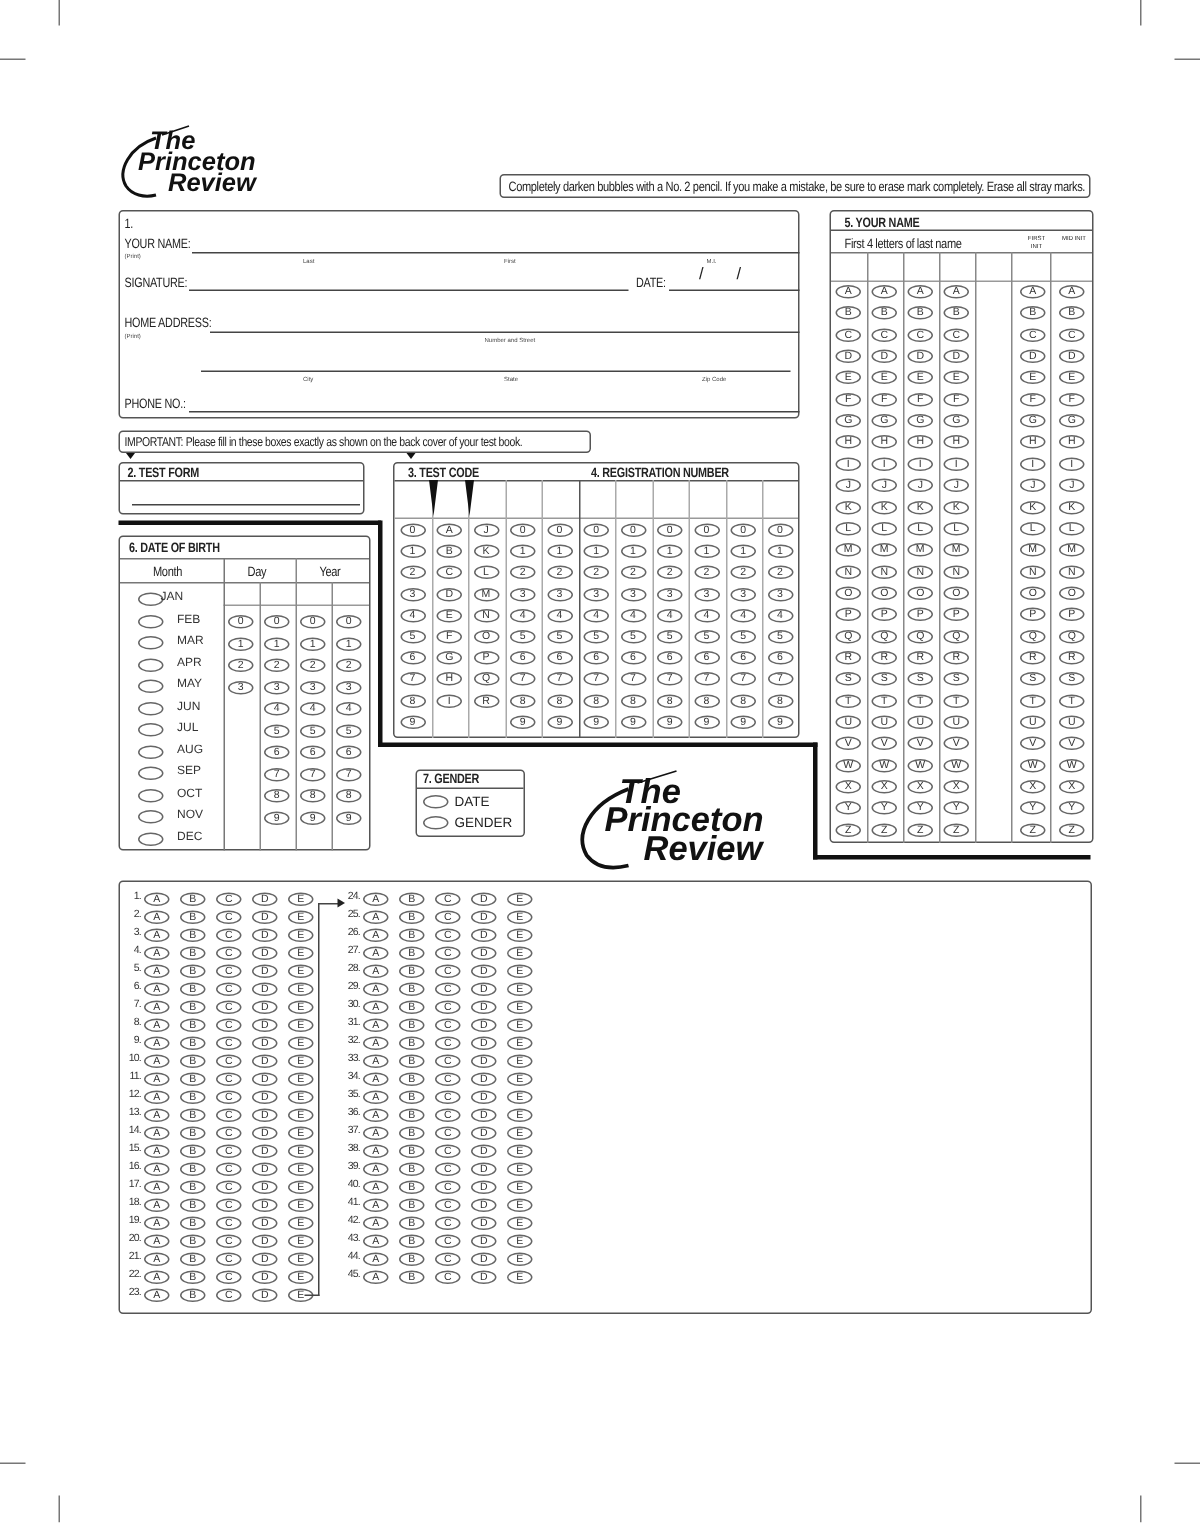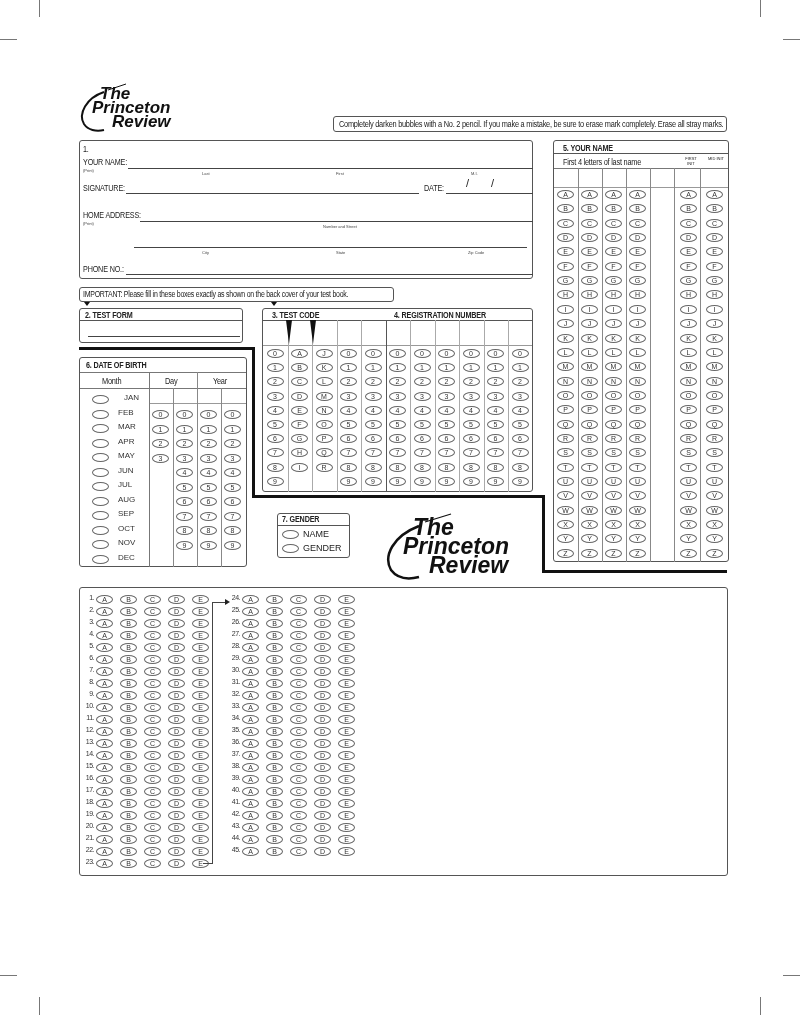--- a/index.html
+++ b/index.html
@@ -231,21 +231,21 @@
   <div class="cond abs" style="left:85px;top:18px;">Day</div>
   <div class="cond abs" style="left:133px;top:18px;">Year</div>
   <div class="hline" style="left:0;top:30px;width:166px;background:#777;"></div>
   <div class="hline" style="left:69px;top:45px;width:97px;background:#999;"></div>
   <div id="dob-grid" class="abs" style="left:0;top:14px;width:166px;height:195px;">
       <div class="vline" style="left:93px;top:16px;height:179px;background:#888;"></div>
       <div class="vline" style="left:117px;top:0px;height:195px;background:#888;"></div>
       <div class="vline" style="left:141px;top:16px;height:179px;background:#888;"></div>
       <div class="vline" style="left:69px;top:0;height:195px;background:#777;"></div>
       <div class="bub empty" style="left:12px;top:23px;"></div>
-      <div class="monthlbl" style="left:44px;top:21px;">JAN</div>
+      <div class="monthlbl" style="left:27px;top:21px;">JAN</div>
       <div class="bub empty" style="left:12px;top:37.5px;"></div>
       <div class="monthlbl" style="left:38px;top:35.5px;">FEB</div>
       <div class="bub empty" style="left:12px;top:52px;"></div>
       <div class="monthlbl" style="left:38px;top:50px;">MAR</div>
       <div class="bub empty" style="left:12px;top:66.5px;"></div>
       <div class="monthlbl" style="left:38px;top:64.5px;">APR</div>
       <div class="bub empty" style="left:12px;top:81px;"></div>
       <div class="monthlbl" style="left:38px;top:79px;">MAY</div>
       <div class="bub empty" style="left:12px;top:95.5px;"></div>
       <div class="monthlbl" style="left:38px;top:93.5px;">JUN</div>
@@ -295,21 +295,21 @@
       <div class="bub" style="left:144px;top:139.5px;">7</div>
       <div class="bub" style="left:144px;top:154px;">8</div>
       <div class="bub" style="left:144px;top:168.5px;">9</div>
     </div>
 </div>
 
 <div class="box" style="left:277px;top:513px;width:73px;height:45px;">
   <div class="hdr abs" style="left:4px;top:0px;">7.  GENDER</div>
   <div class="hline" style="left:0;top:11px;width:71px;background:#555;"></div>
   <div class="bub empty" style="left:4px;top:16px;"></div>
-  <div class="abs" style="left:25px;top:15px;font-size:9px;">NAME</div>
+  <div class="abs" style="left:25px;top:15px;font-size:9px;">DATE</div>
   <div class="bub empty" style="left:4px;top:30px;"></div>
   <div class="abs" style="left:25px;top:29px;font-size:9px;">GENDER</div>
 </div>
 
 <div class="abs" style="left:383px;top:512px;width:140px;height:72px;">
   <svg class="abs" style="left:0;top:10px;" width="40" height="60" viewBox="0 0 40 60">
     <path d="M36 4 C10 14 0 34 8 48 C14 56 24 58 36 55" fill="none" stroke="#111" stroke-width="2.5"></path>
   </svg>
   <svg class="abs" style="left:40px;top:0px;" width="30" height="12" viewBox="0 0 30 12">
     <path d="M2 10 L28 2" stroke="#111" stroke-width="1.2"></path>

